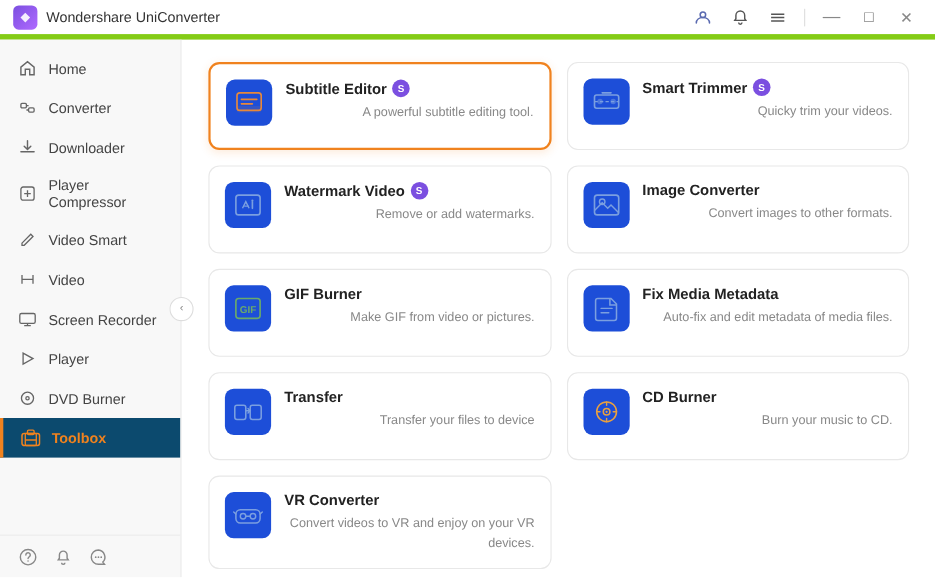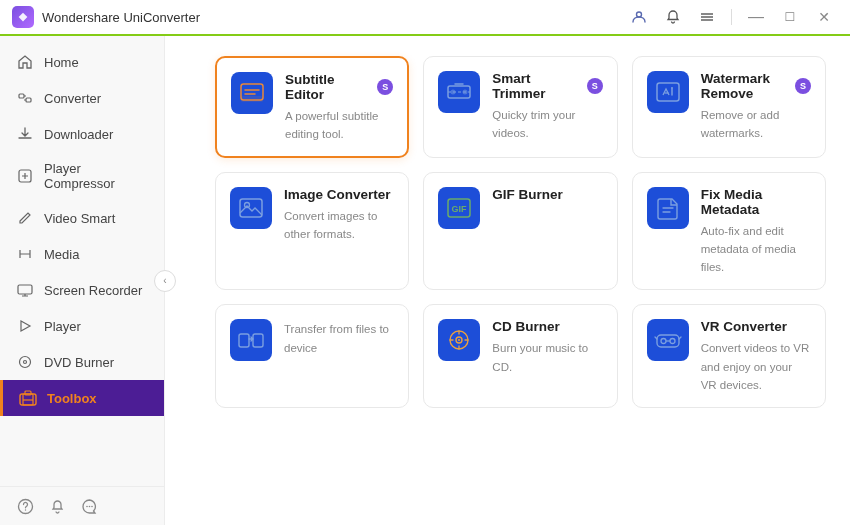--- a/index.html
+++ b/index.html
@@ -5,38 +5,38 @@
     * { box-sizing: border-box; margin: 0; padding: 0; }
     body { width: 850px; height: 525px; font-family: -apple-system, BlinkMacSystemFont, 'Segoe UI', sans-serif; background: #fff; display: flex; flex-direction: column; overflow: hidden; }
 
     
     .titlebar {
       height: 36px;
       background: #fff;
       display: flex;
       align-items: center;
       padding: 0 12px;
-      border-bottom: 2px solid #84cc16;
+      border-bottom: 5px solid #84cc16;
       flex-shrink: 0;
     }
     .titlebar-logo {
       width: 22px; height: 22px;
       background: linear-gradient(135deg, #7b4fe0, #b06aff);
       border-radius: 5px;
       display: flex; align-items: center; justify-content: center;
       margin-right: 8px;
       flex-shrink: 0;
     }
     .titlebar-logo svg { width: 14px; height: 14px; }
     .titlebar-title { font-size: 13px; color: #333; font-weight: 500; flex: 1; }
     .titlebar-controls { display: flex; gap: 6px; align-items: center; }
     .titlebar-icon { width: 28px; height: 28px; display: flex; align-items: center; justify-content: center; cursor: pointer; border-radius: 4px; color: #555; font-size: 14px; }
 
     
-    .app-body { display: flex; flex: 1; overflow: hidden; gap: 26px; }
+    .app-body { display: flex; flex: 1; overflow: hidden; }
 
     
     .sidebar {
       width: 165px;
       background: #f8f8f8;
       border-right: 1px solid #ececec;
       display: flex;
       flex-direction: column;
       flex-shrink: 0;
       position: relative;
@@ -45,21 +45,21 @@
     .sidebar-item {
       display: flex;
       align-items: center;
       padding: 9px 16px;
       cursor: pointer;
       gap: 10px;
       border-radius: 0;
       transition: background 0.15s;
     }
     .sidebar-item.active {
-      background: #4c1d95;
+      background: #0c4a6e;
       border-left: 3px solid #f0821e;
     }
     .sidebar-item.active .sidebar-item-label { color: #f0821e; font-weight: 600; }
     .sidebar-item-icon { width: 18px; height: 18px; color: #666; flex-shrink: 0; display: flex; align-items: center; justify-content: center; }
     .sidebar-item.active .sidebar-item-icon { color: #f0821e; }
     .sidebar-item-label { font-size: 13px; color: #444; }
     .sidebar-footer {
       display: flex;
       padding: 10px 16px;
       gap: 14px;
@@ -88,22 +88,23 @@
     .main-content {
       flex: 1;
       background: #fff;
       padding: 20px 24px;
       overflow-y: auto;
     }
 
     
     .toolbox-grid {
       display: grid;
-      grid-template-columns: repeat(3, 1fr);
+      grid-template-columns: repeat(2, 1fr);
       gap: 14px;
+      text-align: right;
     }
 
     .tool-card {
       border: 1px solid #e8e8e8;
       border-radius: 10px;
       padding: 14px 14px;
       display: flex;
       align-items: flex-start;
       gap: 12px;
       cursor: pointer;
@@ -231,21 +232,21 @@
         </div>
         <span class="sidebar-item-label">Video Smart</span>
       </div>
 
       <div class="sidebar-item">
         <div class="sidebar-item-icon">
           <svg width="16" height="16" viewBox="0 0 16 16" fill="none">
               <path d="M3 4v8M13 4v8M3 8h10" stroke="currentColor" stroke-width="1.2"></path>
             </svg>
         </div>
-        <span class="sidebar-item-label">Media</span>
+        <span class="sidebar-item-label">Video</span>
       </div>
 
       <div class="sidebar-item">
         <div class="sidebar-item-icon">
           <svg width="16" height="16" viewBox="0 0 16 16" fill="none">
               <rect x="1" y="3" width="14" height="9" rx="1.5" stroke="currentColor" stroke-width="1.2"></rect>
               <path d="M5 14h6M8 12v2" stroke="currentColor" stroke-width="1.2"></path>
             </svg>
         </div>
         <span class="sidebar-item-label">Screen Recorder</span>
@@ -355,21 +356,21 @@
           <svg width="28" height="28" viewBox="0 0 28 28" fill="none">
             <rect x="3" y="5" width="22" height="18" rx="2.5" stroke="#7b9fe0" stroke-width="1.5"></rect>
             <path d="M9 17l3-6 3 6" stroke="#7b9fe0" stroke-width="1.3"></path>
             <path d="M10.5 15h4" stroke="#7b9fe0" stroke-width="1.3"></path>
             <path d="M18 11v6" stroke="#7b9fe0" stroke-width="1.5" stroke-linecap="round"></path>
             <circle cx="18" cy="10" r="1" fill="#7b9fe0"></circle>
           </svg>
         </div>
         <div class="tool-info">
           <div class="tool-title-row">
-            <span class="tool-title">Watermark Remove</span>
+            <span class="tool-title">Watermark Video</span>
             <div class="tool-badge">S</div>
           </div>
           <span class="tool-desc">Remove or add watermarks.</span>
         </div>
       </div>
 
       <div class="tool-card">
         <div class="tool-icon-wrap">
           <svg width="28" height="28" viewBox="0 0 28 28" fill="none">
             <rect x="3" y="5" width="22" height="18" rx="2.5" stroke="#7b9fe0" stroke-width="1.5"></rect>
@@ -389,20 +390,21 @@
         <div class="tool-icon-wrap">
           <svg width="28" height="28" viewBox="0 0 28 28" fill="none">
             <rect x="3" y="5" width="22" height="18" rx="2.5" stroke="#6aaa6a" stroke-width="1.5"></rect>
             <text x="14" y="18" text-anchor="middle" font-size="9" font-weight="700" fill="#6aaa6a">GIF</text>
           </svg>
         </div>
         <div class="tool-info">
           <div class="tool-title-row">
             <span class="tool-title">GIF Burner</span>
           </div>
+          <span class="tool-desc">Make GIF from video or pictures.</span>
         </div>
       </div>
 
       <div class="tool-card">
         <div class="tool-icon-wrap">
           <svg width="28" height="28" viewBox="0 0 28 28" fill="none">
             <path d="M6 5h12l5 5v13a2 2 0 01-2 2H6a2 2 0 01-2-2V7a2 2 0 012-2z" stroke="#7b9fe0" stroke-width="1.4"></path>
             <path d="M17 5v6h6" stroke="#7b9fe0" stroke-width="1.4"></path>
             <path d="M9 14h10M9 18h7" stroke="#7b9fe0" stroke-width="1.3" stroke-linecap="round"></path>
           </svg>
@@ -417,21 +419,24 @@
 
       <div class="tool-card">
         <div class="tool-icon-wrap">
           <svg width="28" height="28" viewBox="0 0 28 28" fill="none">
             <rect x="2" y="8" width="10" height="13" rx="2" stroke="#7b9fe0" stroke-width="1.4"></rect>
             <rect x="16" y="8" width="10" height="13" rx="2" stroke="#7b9fe0" stroke-width="1.4"></rect>
             <path d="M12 13h4M14 11l2 2-2 2" stroke="#7b9fe0" stroke-width="1.3" stroke-linecap="round"></path>
           </svg>
         </div>
         <div class="tool-info">
-          <span class="tool-desc">Transfer from files to device</span>
+          <div class="tool-title-row">
+            <span class="tool-title">Transfer</span>
+          </div>
+          <span class="tool-desc">Transfer your files to device</span>
         </div>
       </div>
 
       <div class="tool-card">
         <div class="tool-icon-wrap">
           <svg width="28" height="28" viewBox="0 0 28 28" fill="none">
             <circle cx="14" cy="14" r="9" stroke="#e8a040" stroke-width="1.4"></circle>
             <circle cx="14" cy="14" r="3" stroke="#e8a040" stroke-width="1.4"></circle>
             <circle cx="14" cy="14" r="1" fill="#e8a040"></circle>
             <path d="M14 5v3M14 20v3M5 14h3M20 14h3" stroke="#e8a040" stroke-width="1.3" stroke-linecap="round"></path>

